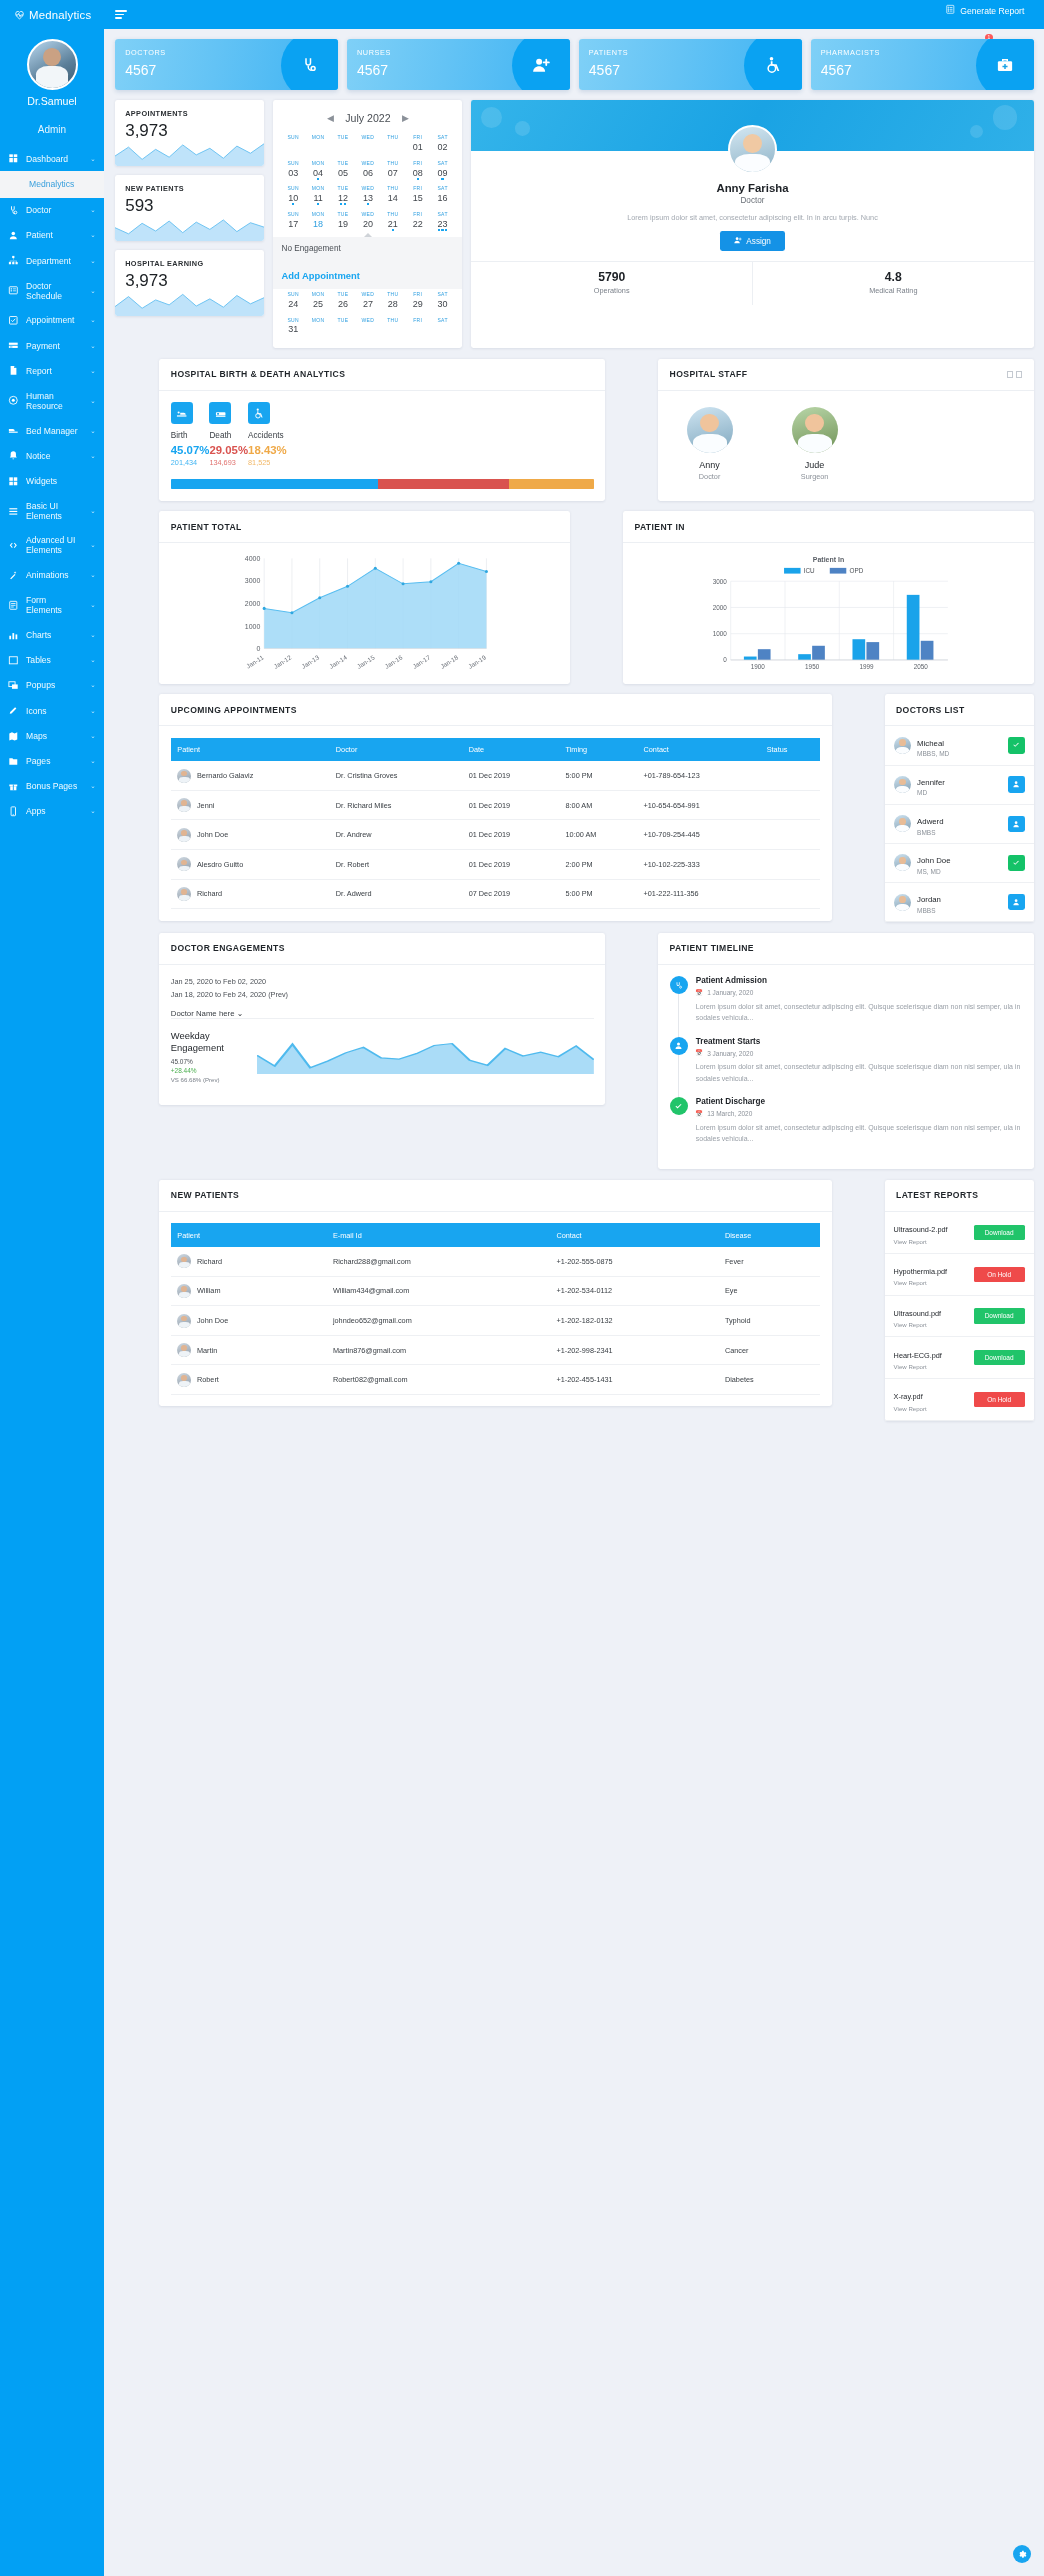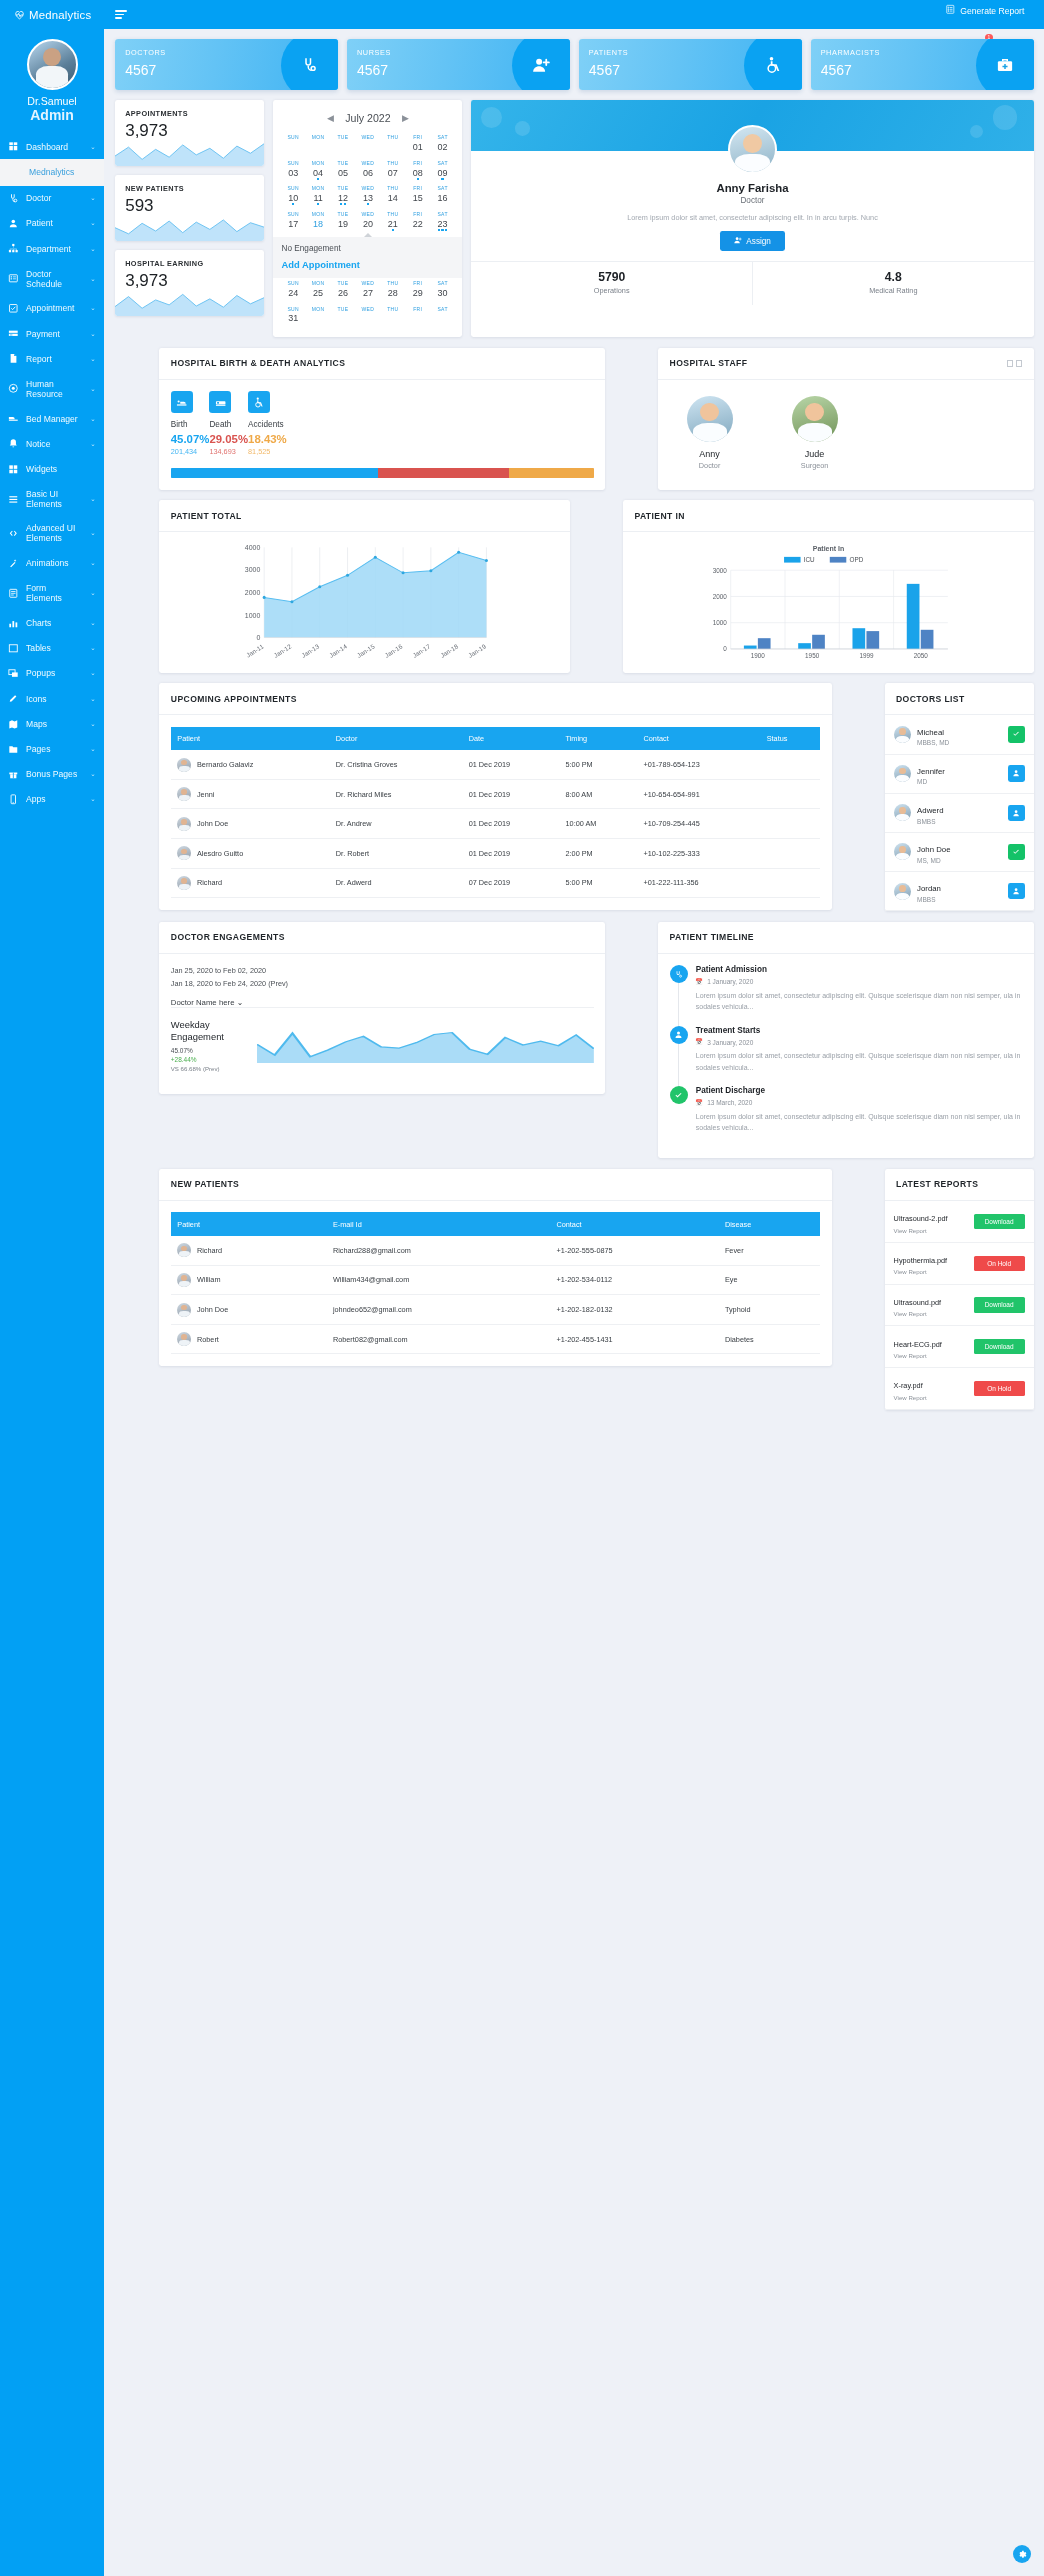--- a/index.html
+++ b/index.html
@@ -32,21 +32,21 @@
   }
   .avatar-ring::after {
     content:""; position:absolute; left:16%; bottom:0; width:68%; height:46%;
     background:#f2f6f9; border-radius: 38% 38% 0 0;
   }
   .avatar-ring::before {
     content:""; position:absolute; left:31%; top:16%; width:38%; height:38%;
     background:#caa183; border-radius:50%; z-index:2;
   }
   .p-name { color:#fff; font-size:10.6px; }
-  .p-role { color:#e3f4ff; font-size:14px; margin-top:0;font-weight:bold; }
+  .p-role { color:#e3f4ff; font-size:10px; margin-top:17px; }
 
   .nav-item {
     display: flex; align-items: center; gap: 7.3px;
     padding: 7.3px 8.2px; color: #f2fbff; font-size: 8.6px;
     cursor: pointer; position: relative;
   }
   .nav-item .ic { width: 10.6px; height: 10.6px; flex: 0 0 10.6px; display:flex; align-items:center; justify-content:center; }
   .nav-item .lbl { flex: 1; }
   .nav-item .chev { font-size: 6.5px; opacity: .85; }
   .nav-sub {
@@ -117,21 +117,21 @@
   .cal-month { font-size:10.6px; color:#4a4f55; }
   .cal-grid { display:grid; grid-template-columns:repeat(7,1fr); }
   .dow { font-size:5px; color:#2f9fe0; text-align:center; padding:2.4px 0 0.8px; letter-spacing:0.3px; }
   .dnum { font-size:9px; color:#41464c; text-align:center; padding:0.8px 0 0; position:relative; height:16.3px; cursor:pointer; }
   .dnum.sel { color:#2f9fe0; }
   .dots { display:flex; gap:1.2px; justify-content:center; height:3.3px; }
   .dot { width:2.4px; height:2.4px; background:#18a5f0; display:block; }
   .appt-box { background:#f4f5f7; padding:6.5px 8.2px 8.2px; margin:3.3px -7.3px 0; position:relative; }
   .appt-box .caret { position:absolute; top:-4.1px; left:50%; margin-left:-4.1px; width:0;height:0;border-left:4.1px solid transparent;border-right:4.1px solid transparent;border-bottom:4.1px solid #cfd3d8;}
   .appt-no { font-size:8.2px; color:#4a4f55; }
-  .appt-add { font-size:9.4px; color:#18a5f0; font-weight:bold; margin-top:6px; cursor:pointer; }
+  .appt-add { font-size:9.4px; color:#18a5f0; font-weight:bold; margin-top:17px; cursor:pointer; }
 
   .doc-card { flex:1; background:#fff; border-radius:2.4px; box-shadow:0 0.8px 2.4px rgba(40,60,90,.10); overflow:hidden; text-align:center; }
   .doc-cover { height:51px; background:linear-gradient(120deg,#34b4ea,#1aa3e4 50%,#2fb0e8); position:relative; }
   .doc-cover .bubble{position:absolute;border-radius:50%;background:rgba(255,255,255,.13);}
   .doc-ava {
     width:49px;height:49px;border-radius:50%;border:2.4px solid #fff;margin:-26px auto 0;position:relative;z-index:3;overflow:hidden;
     background:linear-gradient(165deg,#d3e7f2,#8fb3c7);
   }
   .doc-ava::before{content:"";position:absolute;left:29%;top:14%;width:42%;height:42%;border-radius:50%;background:#f0c9a3;}
   .doc-ava::after{content:"";position:absolute;left:12%;bottom:0;width:76%;height:42%;border-radius:42% 42% 0 0;background:#fbfdff;}
@@ -1288,20 +1288,31 @@
                       </span>
                     </td>
                     <td>johndeo652@gmail.com</td>
                     <td>+1-202-182-0132</td>
                     <td>Typhoid</td>
                   </tr>
                   <tr>
                     <td>
                       <span class="pcell">
                         <span class="pav"></span>
+                        <span>Martin</span>
+                      </span>
+                    </td>
+                    <td>Martin876@gmail.com</td>
+                    <td>+1-202-998-2341</td>
+                    <td>Cancer</td>
+                  </tr>
+                  <tr>
+                    <td>
+                      <span class="pcell">
+                        <span class="pav"></span>
                         <span>Robert</span>
                       </span>
                     </td>
                     <td>Robert082@gmail.com</td>
                     <td>+1-202-455-1431</td>
                     <td>Diabetes</td>
                   </tr>
                 </tbody>
             </table>
           </div>

